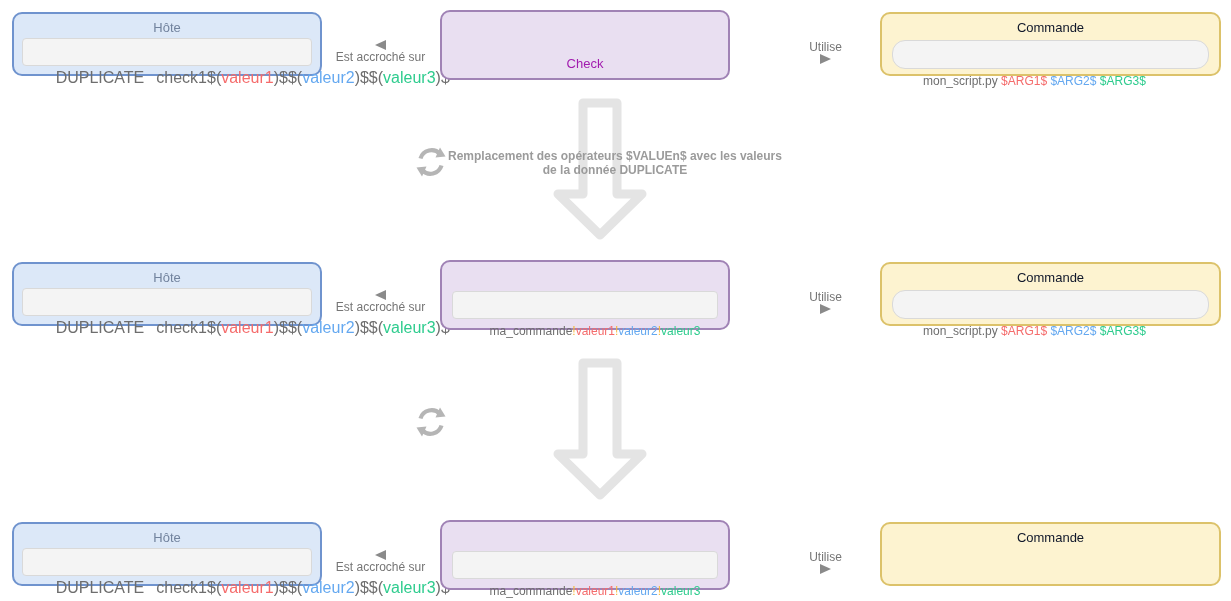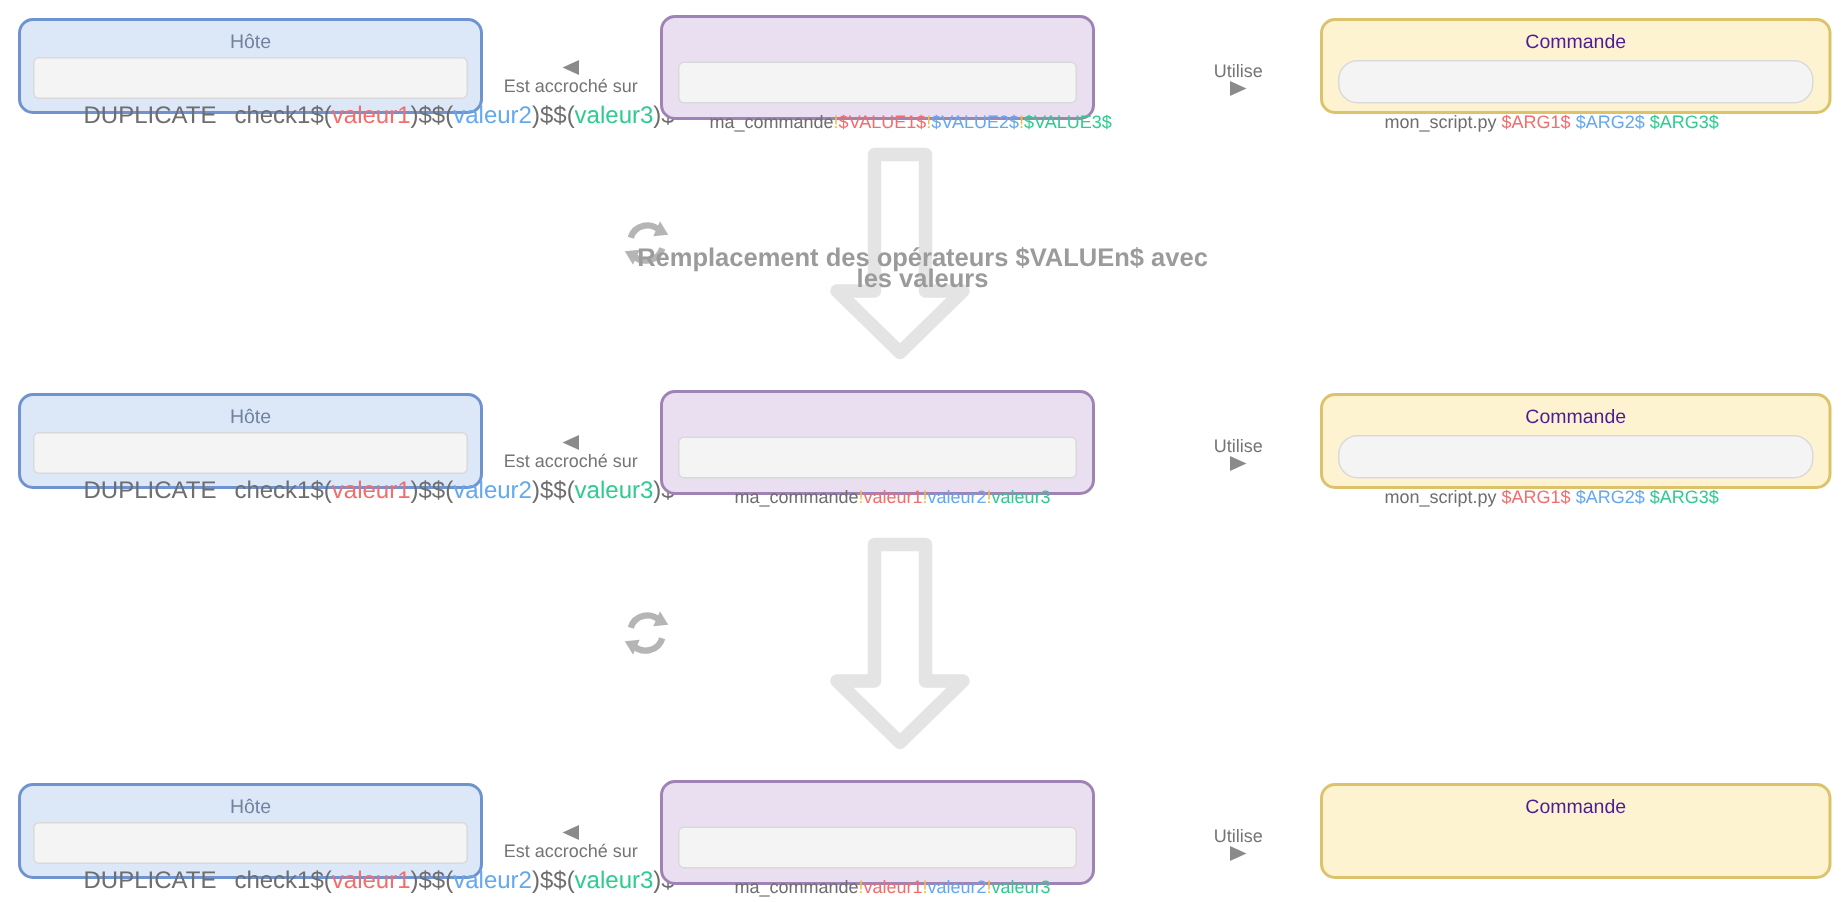--- a/index.html
+++ b/index.html
@@ -13,21 +13,21 @@
   .box-hote{left:12px;top:2px;width:310px;height:64px;
             background:var(--hote-bg,#dce8f8);border:2px solid var(--hote-border,#6f93ce);}
   .box-check{left:440px;top:0;width:290px;height:70px;
             background:var(--check-bg,#e9dff1);border:2px solid var(--check-border,#a083b5);}
   .box-commande{left:880px;top:2px;width:341px;height:64px;
             background:var(--commande-bg,#fdf3d0);border:2px solid var(--commande-border,#dcc26a);}
 
   .box-title{text-align:center;font-size:13px;padding-top:6px;}
   .box-hote .box-title{color:#72839e;}
   .box-check .box-title{color:#a21caf;padding-top:8px;margin-top:36px;}
-  .box-commande .box-title{color:#4c1d95;}
+  .box-commande .box-title{color:#0f172a;}
 
   .inner{position:absolute;background:#f4f4f4;border:1px solid #d9d9d9;border-radius:4px;
          font-size:12px;color:var(--text-muted,#6e6e6e);white-space:pre;}
   .box-hote .inner{left:8px;right:8px;top:24px;height:26px;line-height:26px;
                    padding-left:6px;font-size:16px;}
   .box-check .inner{left:10px;right:10px;top:29px;height:26px;line-height:26px;text-align:center;}
   .box-commande .inner{left:10px;right:10px;top:26px;height:27px;line-height:27px;padding-left:10px;border-radius:13px;}
 
   .hote-label{margin-right:12px;}
 
@@ -45,43 +45,40 @@
   .ah-left{width:0;height:0;border-top:5px solid transparent;border-bottom:5px solid transparent;
            border-right:11px solid var(--connector,#8a8a8a);}
   .ah-right{width:0;height:0;border-top:5px solid transparent;border-bottom:5px solid transparent;
            border-left:11px solid var(--connector,#8a8a8a);}
 
   .transform{position:absolute;left:0;width:1231px;height:150px;}
   #t1{top:95px}#t2{top:355px}
   .big-arrow{position:absolute;left:553px;top:3px;}
   .refresh{position:absolute;left:414px;top:50px;}
   .t-text{position:absolute;left:415px;top:54px;width:400px;text-align:center;
-          font-size:17px;font-weight:bold;color:var(--transform-text,#9b9b9b);line-height:14px;margin-top:16px;}
+          font-size:12px;font-weight:bold;color:var(--transform-text,#9b9b9b);line-height:14px;}
 </style>
 </head>
 <body>
 
 <div class="row" id="row1">
   <div class="box box-hote">
     <div class="box-title">Hôte</div>
     <div class="inner">
       <span class="hote-label">DUPLICATE</span><span><span class="c-muted">check1$(</span><span class="c-red">valeur1</span><span class="c-muted">)$$(</span><span class="c-blue">valeur2</span><span class="c-muted">)$$(</span><span class="c-green">valeur3</span><span class="c-muted">)$</span></span>
     </div>
   </div>
   <div class="link link-left">
     <span class="ah-left"></span>
     <span class="hline"></span>
     <span class="link-label">Est accroché sur</span>
     <span class="hline"></span>
   </div>
   <div class="box box-check">
     <div class="box-title">Check</div>
-    <div class="inner">
-      <span><span class="c-muted">ma_commande</span><span class="c-sep">!</span><span class="c-red">$VALUE1$</span><span class="c-sep">!</span><span class="c-blue">$VALUE2$</span><span class="c-sep">!</span><span class="c-green">$VALUE3$</span></span>
-    </div>
   </div>
   <div class="link link-right">
     <span class="hline"></span>
     <span class="link-label">Utilise</span>
     <span class="hline"></span>
     <span class="ah-right"></span>
   </div>
   <div class="box box-commande">
     <div class="box-title">Commande</div>
     <div class="inner">
@@ -95,20 +92,21 @@
     <path d="M30,5 L64,5 L64,96 L89,96 L47,137 L5,96 L30,96 Z" fill="#ffffff" stroke="#e4e4e4" stroke-width="9" stroke-linejoin="round"></path>
   </svg>
   <svg class="refresh" width="34" height="34" viewBox="0 0 34 34">
     <path d="M 6.5,13.5 A 11.5,11.5 0 0 1 26,9" fill="none" stroke="#b5b5b5" stroke-width="4.2"></path>
     <polygon points="26,2.5 31.5,11.5 21.5,12.5" fill="#b5b5b5"></polygon>
     <path d="M 27.5,20.5 A 11.5,11.5 0 0 1 8,25" fill="none" stroke="#b5b5b5" stroke-width="4.2"></path>
     <polygon points="8,31.5 2.5,22.5 12.5,21.5" fill="#b5b5b5"></polygon>
   </svg>
   <div class="t-text">
     <div>Remplacement des opérateurs $VALUEn$ avec les valeurs</div>
+    <div>de la donnée DUPLICATE</div>
   </div>
 </div>
 
 <div class="row" id="row2">
   <div class="box box-hote">
     <div class="box-title">Hôte</div>
     <div class="inner">
       <span class="hote-label">DUPLICATE</span><span><span class="c-muted">check1$(</span><span class="c-red">valeur1</span><span class="c-muted">)$$(</span><span class="c-blue">valeur2</span><span class="c-muted">)$$(</span><span class="c-green">valeur3</span><span class="c-muted">)$</span></span>
     </div>
   </div>

